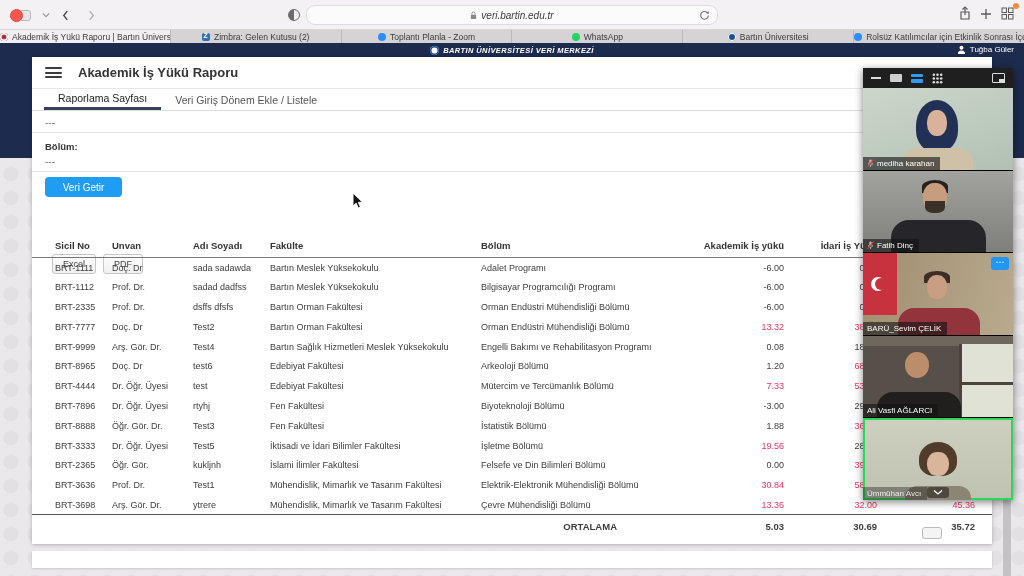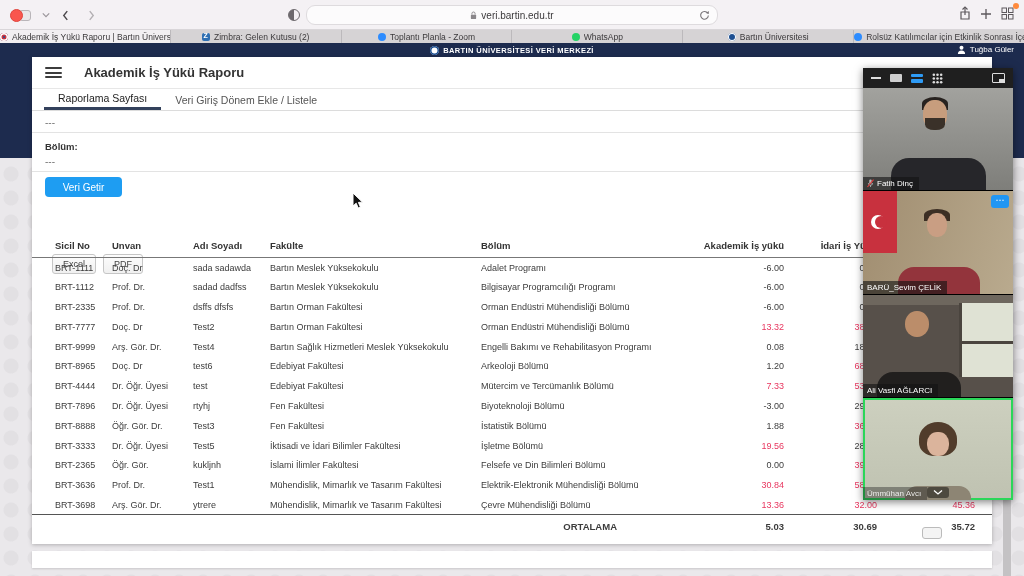--- a/index.html
+++ b/index.html
@@ -10,21 +10,21 @@
   
   .chrome { position:absolute; left:0; top:0; width:1024px; height:30px; background:#f4f1f4; border-bottom:1px solid #d9d6d9; }
   .traffic { position:absolute; left:10px; top:9px; width:26px; height:13px; }
   .traffic .dot { position:absolute; left:0; top:0; width:13px; height:13px; border-radius:50%; background:#f9564e; border:1px solid #e0443c; }
   .traffic .winbox { position:absolute; left:9px; top:1px; width:12px; height:11px; border:1.5px solid #b9b5b9; border-radius:3px; background:#e9e6e9; }
   .tg-chevron { position:absolute; left:42px; top:12px; width:8px; height:6px; color:#9a969a; }
   .navbtn { position:absolute; top:6px; width:18px; height:18px; display:flex; align-items:center; justify-content:center; }
   .shield { position:absolute; left:288px; top:9px; width:12px; height:12px; border-radius:50%; border:1.5px solid #6d696d;
             background:linear-gradient(90deg,#6d696d 50%,transparent 50%); }
   .urlbar { position:absolute; left:306px; top:5px; width:412px; height:20px; background:#fcfbfc; border:1px solid #dedbde;
-            border-radius:9px; display:flex; align-items:center; justify-content:center; font-size:10px; color:#3c3a3c; }
+            border-radius:9px; display:flex; align-items:center; justify-content:center; font-size:10px; color:#3c3a3c;font-style:italic; }
   .urlbar .lock { margin-right:4px; display:inline-flex; }
   .urlbar .reload { position:absolute; right:7px; top:4px; }
   .chrome-right { position:absolute; right:10px; top:6px; display:flex; gap:9px; align-items:center; color:#5c585c; }
   .alert-dot { position:absolute; right:5px; top:3px; width:6px; height:6px; border-radius:50%; background:#ff8a3c; }
 
   
   .tabstrip { position:absolute; left:0; top:30px; width:1024px; height:13px; display:flex; background:#cfccce; }
   .btab { flex:1 1 0; min-width:0; display:flex; align-items:center; justify-content:center; gap:4px;
           font-size:8.5px; color:#3b393b; background:#d6d3d5; border-right:1px solid #bcb9bc; overflow:hidden; white-space:nowrap; }
   .btab.active { background:#f2eff2; }
@@ -37,30 +37,30 @@
   .fav.bartin-crest { background:#1d4f91; box-shadow:inset 0 0 0 1px #fff; }
   .btab-label { overflow:hidden; text-overflow:clip; }
 
   
   .webpage { position:absolute; left:0; top:43px; width:1024px; height:533px;
     background-color:#eae8eb;
     background-image:radial-gradient(circle at 11px 11px,#e2e0e3 7px,transparent 8px);
     background-size:24px 24px; }
   .navy-band { position:absolute; left:0; top:0; width:1024px; height:115px; background:#1d2b4e; }
   .site-topbar { position:absolute; left:0; top:0; width:1024px; height:15px; display:flex; align-items:center; }
-  .site-title { position:absolute; left:0; right:0; text-align:center; color:#fff; font-size:7.5px; font-weight:bold; letter-spacing:.4px; }
+  .site-title { position:absolute; left:0; right:0; text-align:center; color:#fff; font-size:7.5px; font-weight:bold; letter-spacing:.4px;font-style:italic; }
   .site-title .unilogo { display:inline-block; vertical-align:-2px; width:9px; height:9px; border-radius:50%; background:#fff;
      box-shadow:inset 0 0 0 1.5px #1d4f91; margin-right:4px; }
   .site-user { position:absolute; right:10px; top:2px; color:#fff; font-size:8px; display:flex; align-items:center; gap:4px; }
 
   .card { position:absolute; left:32px; top:14px; width:960px; height:487px; background:#fff; box-shadow:0 1px 4px rgba(0,0,0,.25); }
   .card-header { position:absolute; left:0; top:0; width:100%; height:32px; border-bottom:1px solid #e7e7e7; display:flex; align-items:center; }
   .hamburger { margin-left:13px; width:17px; height:11px; display:flex; flex-direction:column; justify-content:space-between; cursor:pointer; }
   .hamburger i { display:block; height:2px; background:#3c3c3c; border-radius:1px; }
-  .page-title { margin-left:22px; font-size:13px; font-weight:bold; color:#333; }
+  .page-title { margin-left:16px; font-size:13px; font-weight:bold; color:#333; }
 
   .ptabs { position:absolute; left:0; top:32px; width:100%; height:22px; border-bottom:1px solid #dcdcdc; display:flex; }
   .ptab { padding:0 14px; display:flex; align-items:center; font-size:10.5px; color:#555; }
   .ptab.active { color:#222; border-bottom:3px solid #33415c;margin-left:12px; }
 
   .form-area { position:absolute; left:0; top:56px; width:100%; }
   .sel { margin:4px 0 0 13px; font-size:10px; color:#777; }
   .underline { margin-top:4px; height:1px; background:#e3e3e3; width:100%; }
   .form-label { margin:8px 0 0 13px; font-size:9.5px; font-weight:bold; color:#333; }
   .btn-primary { position:absolute; left:13px; top:120px; width:77px; height:20px; background:#1e9df2; color:#fff;
@@ -480,20 +480,33 @@
             <circle cx="10" cy="6" r="1.4"></circle>
             <circle cx="2" cy="10" r="1.4"></circle>
             <circle cx="6" cy="10" r="1.4"></circle>
             <circle cx="10" cy="10" r="1.4"></circle>
           </g>
       </svg>
       <span class="sp"></span>
       <span class="vt-pip"></span>
     </div>
 
+    <div class="tile t1">
+      <div class="scarf"></div>
+      <div class="face"></div>
+      <div class="torso"></div>
+      <div class="name-label">
+        <svg viewBox="0 0 8 10" width="7" height="9">
+            <rect x="2.6" y="0.5" width="2.8" height="5" rx="1.4" fill="#bbb"></rect>
+            <path d="M1.5 4.5a2.5 2.5 0 0 0 5 0M4 7v2" stroke="#bbb" stroke-width="0.9" fill="none"></path>
+            <line x1="0.5" y1="9" x2="7.5" y2="0.5" stroke="#e23b3b" stroke-width="1.3"></line>
+          </svg>
+        <span>mediha karahan</span>
+      </div>
+    </div>
 
     <div class="tile t2">
       <div class="torso"></div>
       <div class="hair"></div>
       <div class="face"></div>
       <div class="beard"></div>
       <div class="name-label">
         <svg viewBox="0 0 8 10" width="7" height="9">
             <rect x="2.6" y="0.5" width="2.8" height="5" rx="1.4" fill="#bbb"></rect>
             <path d="M1.5 4.5a2.5 2.5 0 0 0 5 0M4 7v2" stroke="#bbb" stroke-width="0.9" fill="none"></path>

